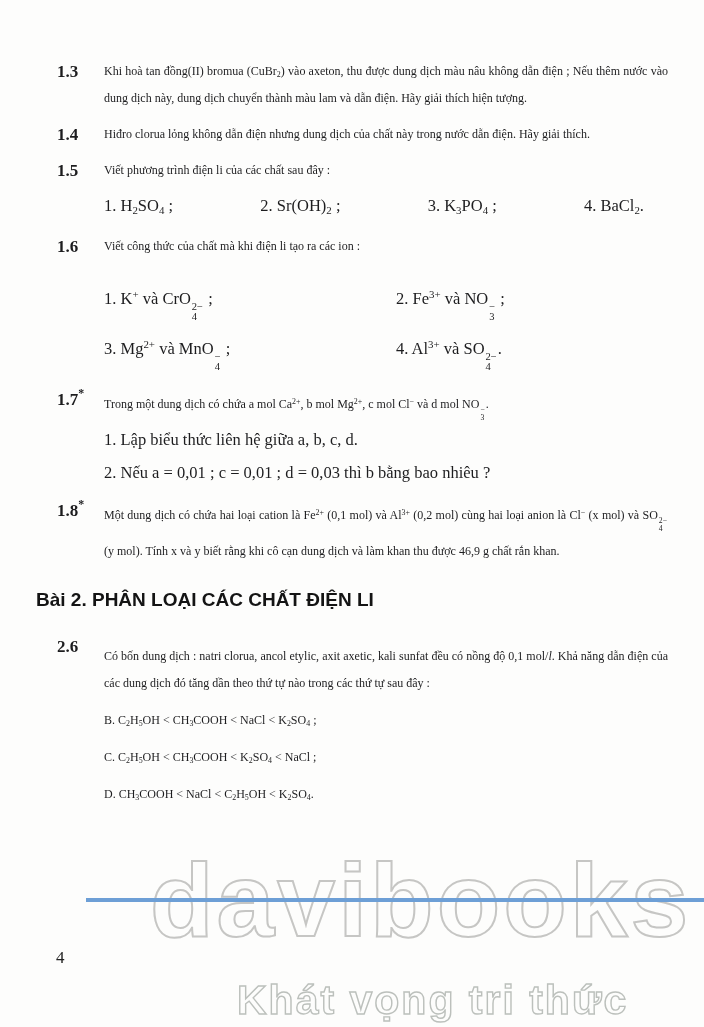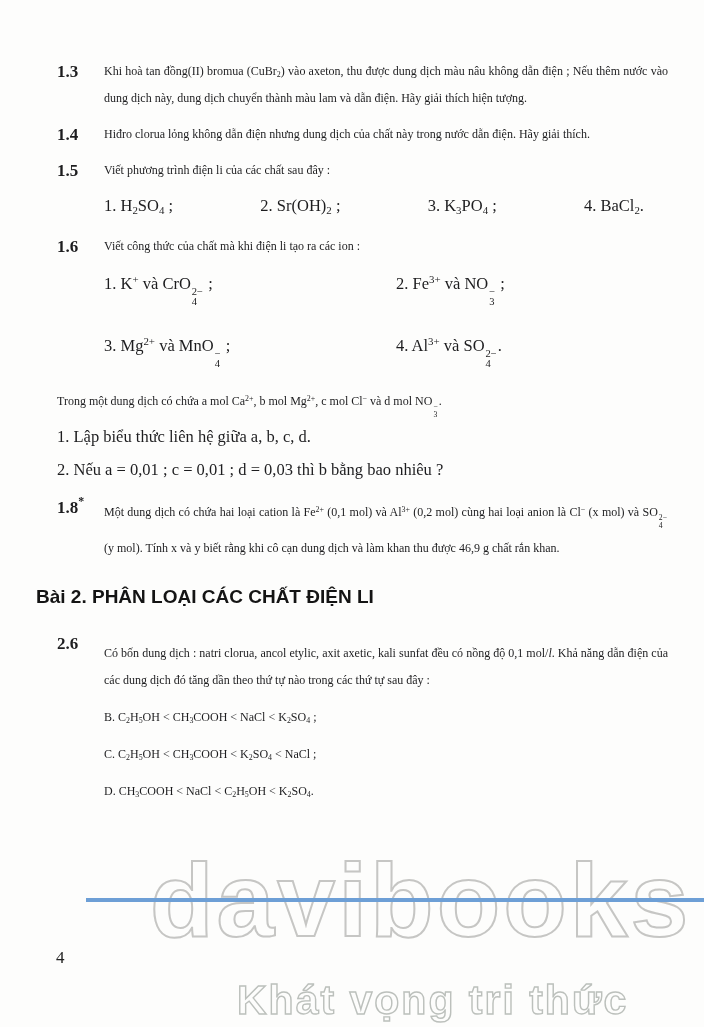--- a/index.html
+++ b/index.html
@@ -27,21 +27,21 @@
   .p27{line-height:27px;}
   .p36{line-height:36px;}
   .subitem{margin:3px 0 0 0;font-size:16.5px;line-height:30px;}
   .spread{
     display:flex;justify-content:space-between;
     width:540px;margin-top:7px;margin-bottom:3px;
     font-size:16.5px;line-height:30px;
   }
   .iongrid{
     display:grid;grid-template-columns:292px 1fr;
-    row-gap:23px;margin-top:9px;margin-bottom:4px;
+    row-gap:11px;margin-top:24px;margin-bottom:4px;
     font-size:16.5px;line-height:30px;
   }
   .section-heading{
     font-family:"Liberation Sans","DejaVu Sans",sans-serif;
     font-weight:bold;font-size:19px;
     color:#141414;
     margin:20px 0 22px -21px;
   }
   .options .ptext{margin-top:10px;line-height:27px;}
   sup{font-size:0.66em;line-height:0;vertical-align:0.55em;}
@@ -127,20 +127,21 @@
             </span> ;</span>
         <span>4. Al<sup>3+</sup> và SO<span class="stk">
               <span>2−</span>
               <span>4</span>
             </span>.</span>
       </div>
     </div>
   </section>
 
   <section class="problem">
+    <div class="pnum"><span>1.7</span><sup class="star">*</sup></div>
     <div class="pbody">
       <p class="ptext p36">Trong một dung dịch có chứa a mol Ca<sup>2+</sup>, b mol Mg<sup>2+</sup>, c mol Cl<sup>−</sup> và d mol NO<span class="stk">
             <span>−</span>
             <span>3</span>
           </span>.</p>
       <p class="subitem">1. Lập biểu thức liên hệ giữa a, b, c, d.</p>
       <p class="subitem">2. Nếu a = 0,01 ; c = 0,01 ; d = 0,03 thì b bằng bao nhiêu ?</p>
     </div>
   </section>
 

